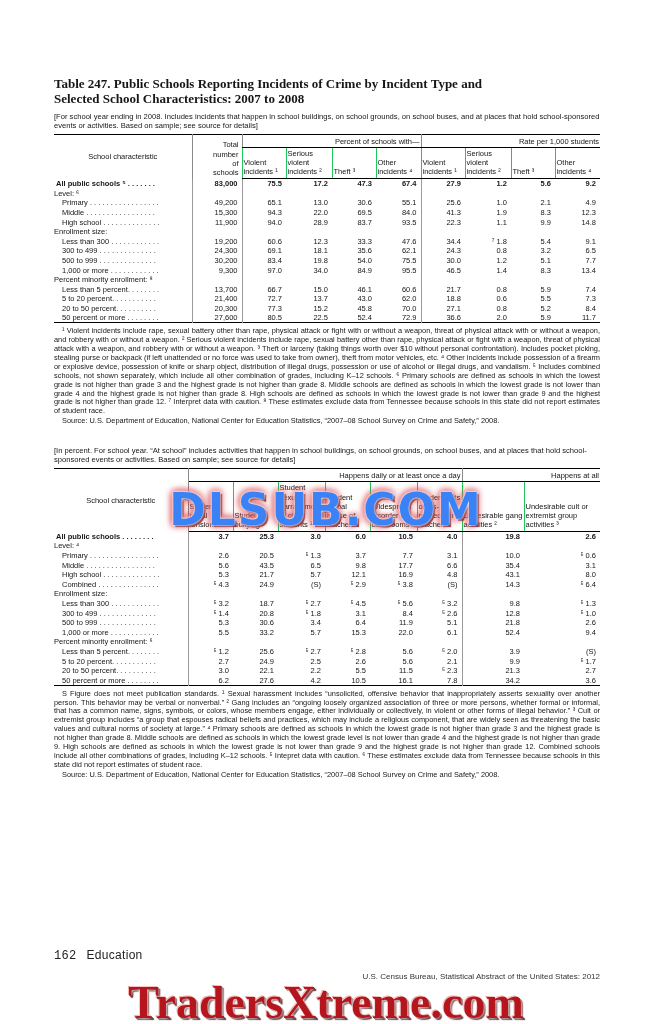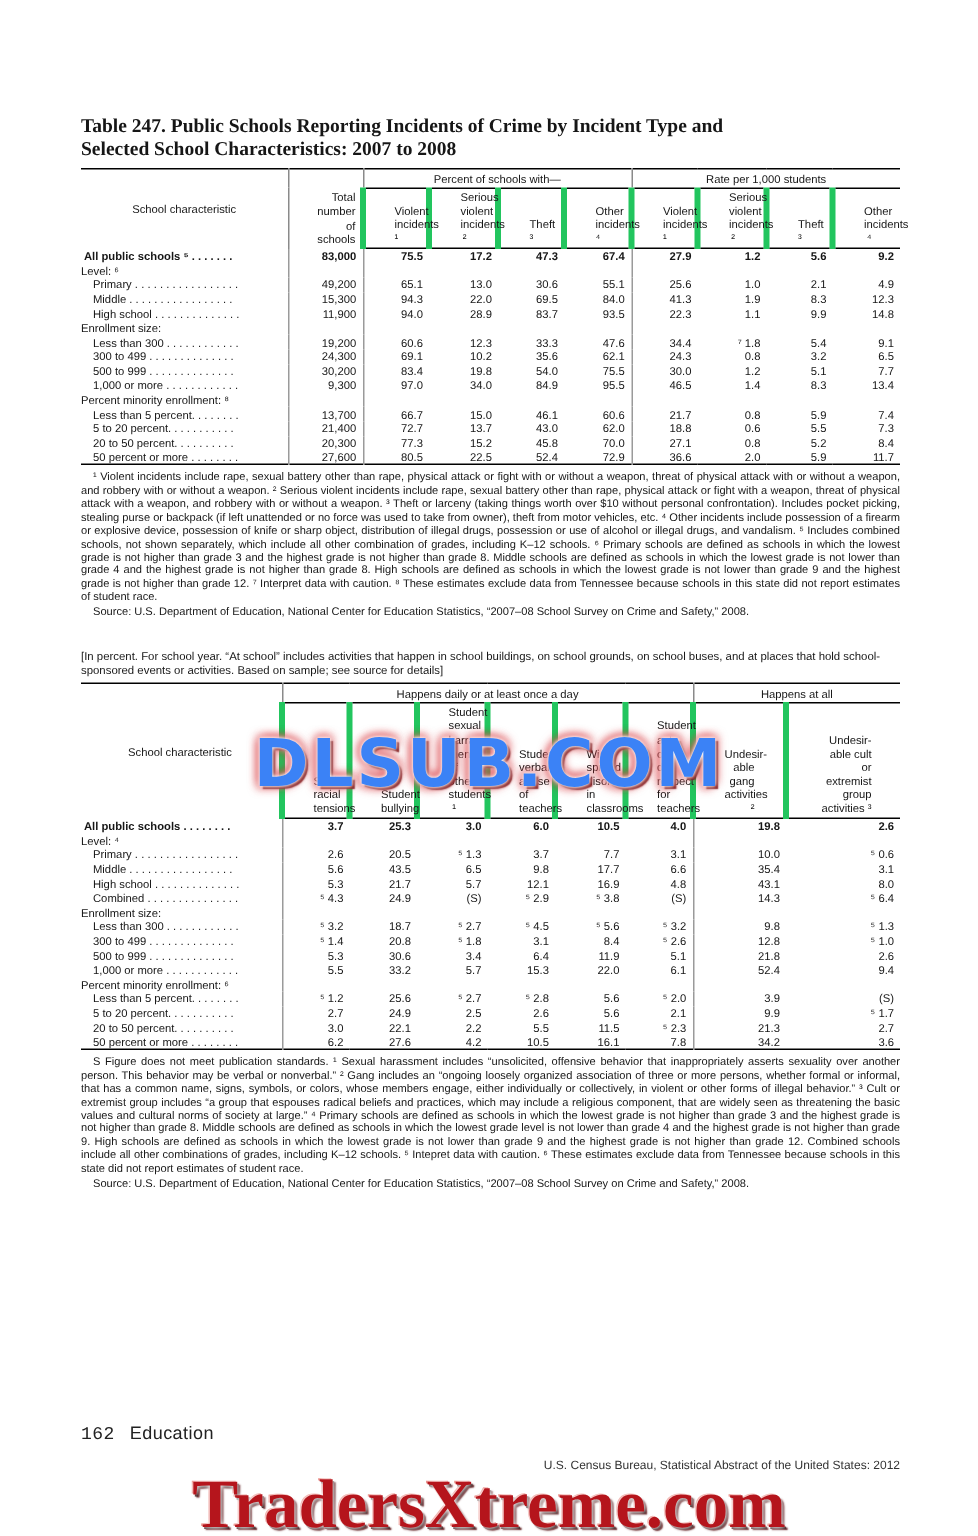--- a/index.html
+++ b/index.html
@@ -18,23 +18,23 @@
   .tbl-note { font-size:7.6px; line-height:1.2; margin-bottom:4px; }
 
   table.stat {
     width:100%; border-collapse:collapse; table-layout:fixed;
     font-size:7.5px; line-height:1.22;
     border-top:1.5px solid #000; border-bottom:1px solid #000;
   }
   table.stat thead tr.subrow th { border-bottom:1px solid #000; }
   th { font-weight:normal; }
   th.stub { text-align:center; vertical-align:middle; border-right:1px solid #8a8a8a; padding:2px; }
-  th.group { text-align:center; vertical-align:bottom; border-bottom:1px solid #000; border-left:1px solid #8a8a8a; padding:2px 1px 1px; }
+  th.group { text-align:right; vertical-align:bottom; border-bottom:1px solid #000; border-left:1px solid #8a8a8a; padding:2px 1px 1px; }
   th.topcell { vertical-align:bottom; text-align:right; border-left:1px solid #8a8a8a; padding:1px 3px 2px 17px; }
-  th.sub { vertical-align:bottom; text-align:right; border-left:4px solid #22c55e; padding:1px 19px 2px; }
+  th.sub { vertical-align:bottom; text-align:left; border-left:1px solid #22c55e; padding:1px 1px 2px; }
   td.stub-cell { white-space:nowrap; overflow:hidden; padding:0 0 0 8px; }
   td.stub-cell.section { padding-left:0; }
   td.stub-cell.total { padding-left:2px; }
   td.num { text-align:right; padding:0 4px 0 0; white-space:nowrap; overflow:hidden; }
   td.num.gb { border-left:1px solid #9a9a9a; }
   tr.total-row td { font-weight:bold; }
   table.stat td { height:9.6px; }
 
   .footnotes {
     font-size:7.4px; line-height:1.2; text-align:justify;
@@ -82,20 +82,21 @@
 </head>
 <body>
 
 <div class="page">
 
 
   <div class="content">
 
     <h2 class="tbl-title">Table 247. Public Schools Reporting Incidents of Crime by Incident Type and
 Selected School Characteristics: 2007 to 2008</h2>
+    <p class="tbl-note">[For school year ending in 2008. Includes incidents that happen in school buildings, on school grounds, on school buses, and at places that hold school-sponsored events or activities. Based on sample; see source for details]</p>
 
     <table class="stat">
       <colgroup>
         <col style="width:138px">
           <col style="width:50px">
         <col style="width:44px">
           <col style="width:46px">
           <col style="width:44px">
           <col style="width:45px">
         <col style="width:44px">
@@ -203,21 +204,21 @@
             <td class="num">47.6</td>
             <td class="num gb">34.4</td>
             <td class="num">⁷ 1.8</td>
             <td class="num">5.4</td>
             <td class="num">9.1</td>
           </tr>
           <tr>
             <td class="stub-cell indent">300 to 499 . . . . . . . . . . . . . .</td>
             <td class="num gb">24,300</td>
             <td class="num gb">69.1</td>
-            <td class="num">10.2</td>
+            <td class="num">18.1</td>
             <td class="num">35.6</td>
             <td class="num">62.1</td>
             <td class="num gb">24.3</td>
             <td class="num">0.8</td>
             <td class="num">3.2</td>
             <td class="num">6.5</td>
           </tr>
           <tr>
             <td class="stub-cell indent">500 to 999 . . . . . . . . . . . . . .</td>
             <td class="num gb">30,200</td>

